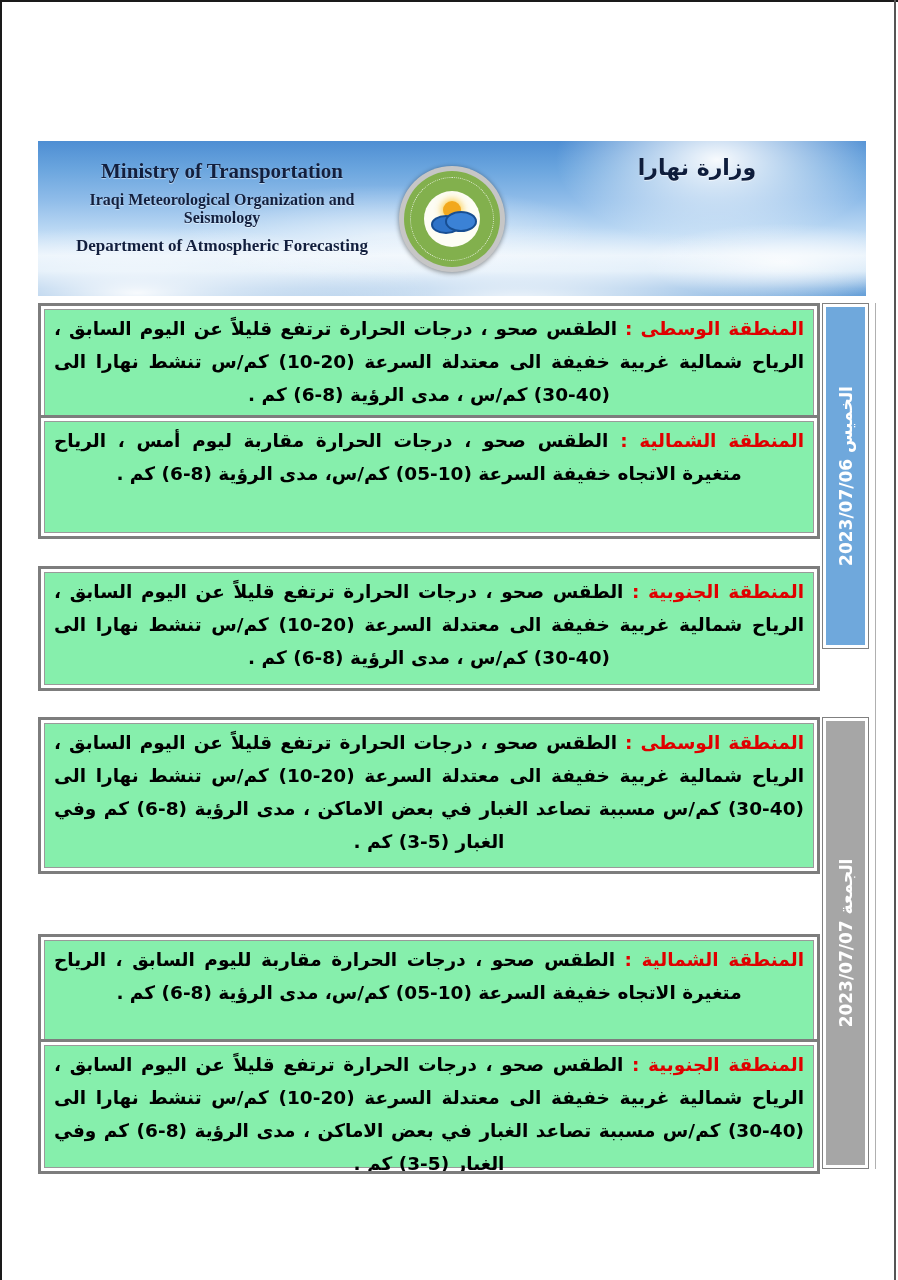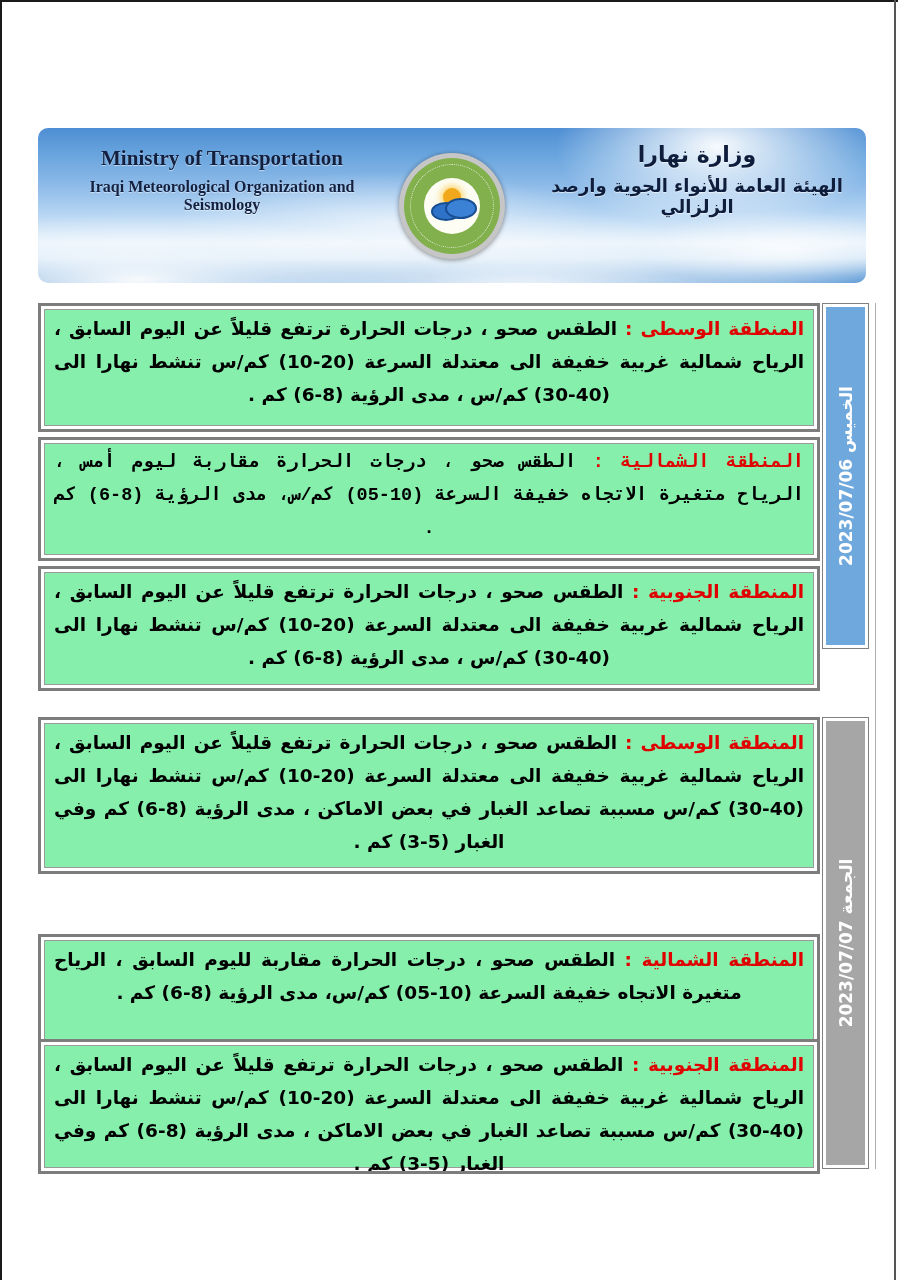--- a/index.html
+++ b/index.html
@@ -7,29 +7,28 @@
     width:898px; height:1280px; position:relative; background:#ffffff;
     font-family:"DejaVu Sans", sans-serif; overflow:hidden;
   }
   .edge { position:absolute; background:#1a1a1a; }
   .edge-top { left:0; top:0; width:898px; height:2px; }
   .edge-left { left:0; top:0; width:2px; height:1280px; }
   .edge-right { right:2px; top:0; width:2px; height:1280px; background:#555; }
 
   
   .banner {
-    position:absolute; left:38px; top:128px; width:828px; height:155px;
+    position:absolute; left:38px; top:141px; width:828px; height:155px;
     background:
       radial-gradient(ellipse 260px 140px at 82% 12%, rgba(255,255,255,.95), rgba(255,255,255,0) 62%),
       radial-gradient(ellipse 420px 95px at 12% 98%, rgba(255,255,255,.95), rgba(255,255,255,0) 70%),
       radial-gradient(ellipse 520px 110px at 58% 104%, rgba(255,255,255,.92), rgba(255,255,255,0) 70%),
       radial-gradient(ellipse 300px 70px at 42% 60%, rgba(255,255,255,.55), rgba(255,255,255,0) 70%),
       radial-gradient(ellipse 200px 55px at 90% 78%, rgba(255,255,255,.8), rgba(255,255,255,0) 70%),
       linear-gradient(180deg,#4e8ed3 0%,#6aa5de 18%,#8fbce9 38%,#bcd9f4 58%,#e6f1fb 74%,#cfe4f6 84%,#74a9dd 95%,#5f9bd6 100%);
-    border-radius: 10px;
   }
   .en-block {
     position:absolute; left:14px; top:18px; width:340px; text-align:center;
     font-family:"Liberation Serif", serif; font-weight:bold; color:#121f3e;
     text-shadow:0 1px 1px rgba(255,255,255,.55);
   }
   .en-line1 { font-size:21px; margin-bottom:7px; }
   .en-line2 { font-size:16px; margin-bottom:9px; }
   .en-line3 { font-size:17px; }
   .ar-block {
@@ -87,42 +86,42 @@
 <body>
 
 <div class="edge edge-top"></div>
 <div class="edge edge-left"></div>
 <div class="edge edge-right"></div>
 
 <div class="banner">
   <div class="en-block">
     <div class="en-line1">Ministry of Transportation</div>
     <div class="en-line2">Iraqi Meteorological Organization and Seismology</div>
+    <div class="en-line3">Department of Atmospheric Forecasting</div>
   </div>
 
   <div class="logo">
     <div class="logo-green"></div>
     <div class="logo-dotted"></div>
     <div class="logo-white">
       <div class="logo-sun"></div>
       <div class="logo-cloud-a"></div>
       <div class="logo-cloud-b"></div>
     </div>
   </div>
 
   <div class="ar-block">
     <div class="ar-line1">وزارة نهارا</div>
-    <div class="ar-line2">الهيئة العامة للأنواء الجوية وارصد الزلزالي</div>
   </div>
 </div>
 
 <div class="box" style="top:303px; height:129px;">
   <p><span class="region">المنطقة الوسطى :</span> <span>الطقس صحو ، درجات الحرارة ترتفع قليلاً عن اليوم السابق ، الرياح شمالية غربية خفيفة الى معتدلة السرعة (20-10) كم/س تنشط نهارا الى (40-30) كم/س ، مدى الرؤية (8-6) كم .</span></p>
 </div>
-<div class="box" style="top:437px; height:124px;font-family:Liberation Mono, monospace;">
+<div class="box" style="top:415px; height:124px;">
   <p><span class="region">المنطقة الشمالية :</span> <span>الطقس صحو ، درجات الحرارة مقاربة ليوم أمس ، الرياح متغيرة الاتجاه خفيفة السرعة (10-05) كم/س، مدى الرؤية (8-6) كم .</span></p>
 </div>
 <div class="box" style="top:566px; height:125px;">
   <p><span class="region">المنطقة الجنوبية :</span> <span>الطقس صحو ، درجات الحرارة ترتفع قليلاً عن اليوم السابق ، الرياح شمالية غربية خفيفة الى معتدلة السرعة (20-10) كم/س تنشط نهارا الى (40-30) كم/س ، مدى الرؤية (8-6) كم .</span></p>
 </div>
 <div class="tab" style="top:303px; height:346px;">
   <div class="tab-fill" style="background-color: rgb(111, 168, 220);">
     <div class="tab-text">الخميس 2023/07/06</div>
   </div>
 </div>

